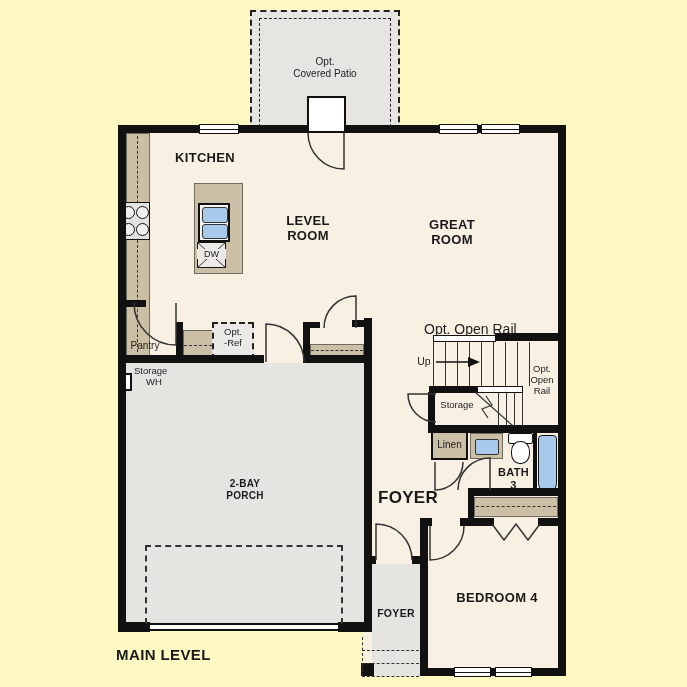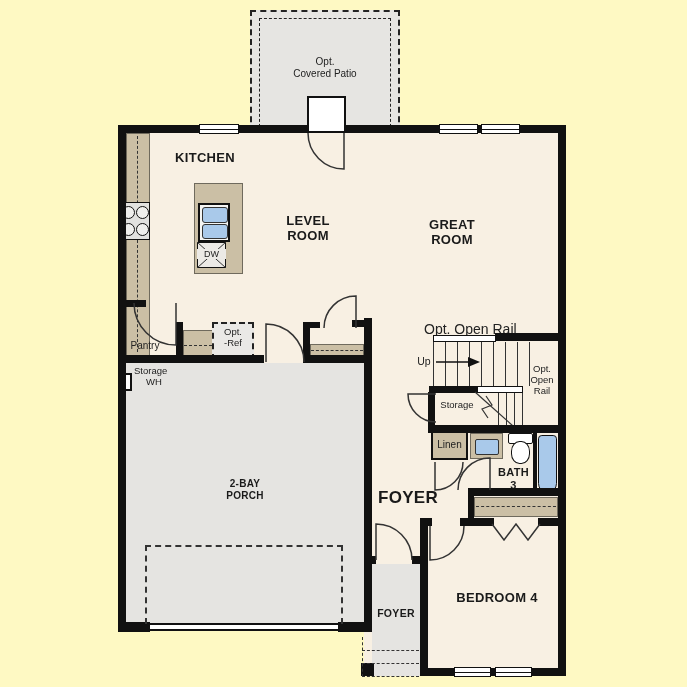--- a/index.html
+++ b/index.html
@@ -207,14 +207,15 @@
     <span style="display:block">GREAT</span>
     <span style="display:block">ROOM</span>
   </div>
   <div class="lbl" style="left:200px;top:478px;width:90px;font-size:10px;">
     <span style="display:block">2-BAY</span>
     <span style="display:block">PORCH</span>
   </div>
   <div class="lbl" style="left:378px;top:488px;width:48px;font-size:17px;">FOYER</div>
   <div class="lbl" style="left:443px;top:590px;width:108px;font-size:13px;">BEDROOM 4</div>
   <div class="lbl" style="left:372px;top:607px;width:48px;font-size:10.5px;">FOYER</div>
+  <div class="lbl" style="left:116px;top:646px;width:120px;font-size:15px;text-align:left;letter-spacing:.4px;">MAIN LEVEL</div>
 
 </div>
 
 </body></html>

